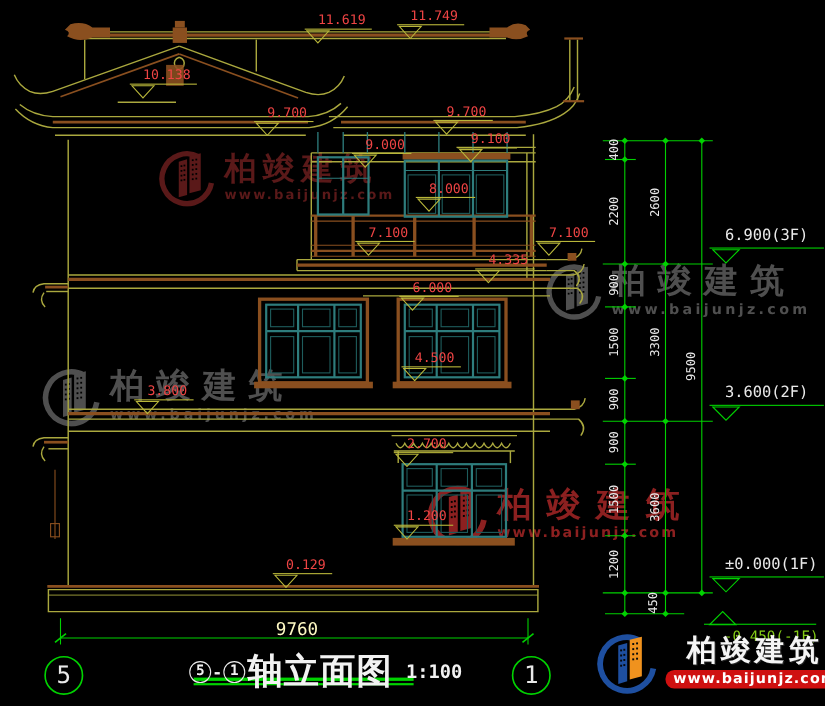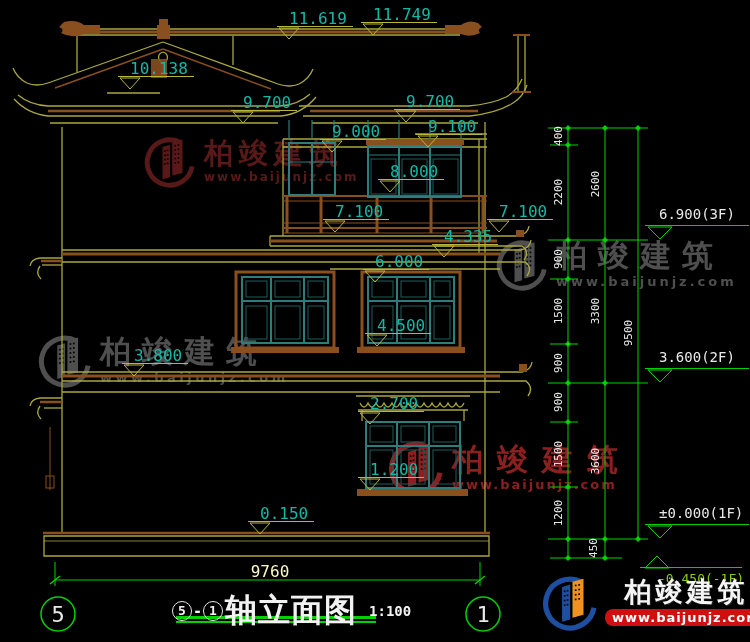--- a/index.html
+++ b/index.html
@@ -2,21 +2,21 @@
 <html><head>
 <meta charset="utf-8">
 <style>
   html,body{margin:0;padding:0;background:#000;}
   #canvas{position:relative;width:750px;height:642px;background:#000;overflow:hidden;
           font-family:"DejaVu Sans Mono","Liberation Mono",monospace;}
   #canvas *{box-sizing:border-box;}
   svg{display:block;}
   .abs{position:absolute;}
   
-  .lvl{position:absolute;color:#14b8a6;font-size:16px;line-height:13px;white-space:nowrap;z-index:4;}
+  .lvl{position:absolute;color:#ef4444;font-size:12px;line-height:13px;white-space:nowrap;z-index:4;}
   .lvl .lbl{display:inline-block;padding:0 6px 1px 12px;border-bottom:1px solid #b8b63a;}
   .lvl svg{position:absolute;left:1px;top:100%;}
   
   .flag{position:absolute;color:#e9e9e9;font-size:14px;line-height:16px;white-space:nowrap;z-index:4;}
   .flag .lbl{display:inline-block;width:104px;padding:0 0 3px 14px;border-bottom:1px solid #00d200;}
   .flag svg{position:absolute;left:2px;top:100%;}
   .chain{position:absolute;width:44px;height:14px;color:#e9e9e9;font-size:11px;line-height:14px;
          text-align:center;transform:rotate(-90deg);z-index:4;white-space:nowrap;}
   .wm{position:absolute;display:flex;align-items:center;gap:8px;z-index:1;}
   .wm .txt{display:flex;flex-direction:column;line-height:1;}
@@ -46,21 +46,21 @@
   #flag-basement .line{border-top:1px solid #00d200;margin-top:13px;}
   #flag-basement .lbl{font-size:13px;padding-left:18px;white-space:nowrap;}
   #flag-basement svg{position:absolute;top:1px;left:4px;}
   
   #title{position:absolute;left:172px;top:589px;display:flex;align-items:center;z-index:5;color:#f2f2f2;}
   #title .circ{width:20px;height:20px;border:1.5px solid #e9e9e9;border-radius:50%;text-align:center;
       line-height:18px;font-size:13px;font-weight:bold;flex:0 0 auto;}
   #title .dash{font-weight:bold;margin:0 1px;font-size:15px;}
   #title .name{font-family:"DejaVu Sans","Liberation Sans",sans-serif;font-weight:bold;font-size:32px;
       letter-spacing:1px;margin-left:2px;}
-  #title .scale{font-size:14px;font-weight:bold;margin-left:12px;}
+  #title .scale{font-size:17px;font-weight:bold;margin-left:12px;}
   .bubble-num{position:absolute;width:34px;text-align:center;color:#e9e9e9;font-size:22px;z-index:5;}
   #dim-width-text{position:absolute;left:246px;top:562px;width:48px;text-align:center;color:#fef9c3;
       font-size:16px;z-index:4;}
 </style>
 </head>
 <body>
 
 <div id="canvas">
 
   <svg width="0" height="0" style="position:absolute">
@@ -406,21 +406,21 @@
     <span class="lbl">2.700</span>
     <svg width="24" height="13">
         <polygon points="1,1 21,1 11,12" fill="none" stroke="#b8b63a"></polygon>
       </svg></div>
   <div class="lvl" style="left:358px;top:463px">
     <span class="lbl">1.200</span>
     <svg width="24" height="13">
         <polygon points="1,1 21,1 11,12" fill="none" stroke="#b8b63a"></polygon>
       </svg></div>
   <div class="lvl" style="left:248px;top:507px">
-    <span class="lbl">0.150</span>
+    <span class="lbl">0.129</span>
     <svg width="24" height="13">
         <polygon points="1,1 21,1 11,12" fill="none" stroke="#b8b63a"></polygon>
       </svg></div>
 
   <div class="flag" style="left:645px;top:206px">
     <span class="lbl">6.900(3F)</span>
     <svg width="28" height="14">
         <polygon points="1,1 25,1 13,13" fill="none" stroke="#00d200"></polygon>
       </svg></div>
   <div class="flag" style="left:645px;top:349px">

